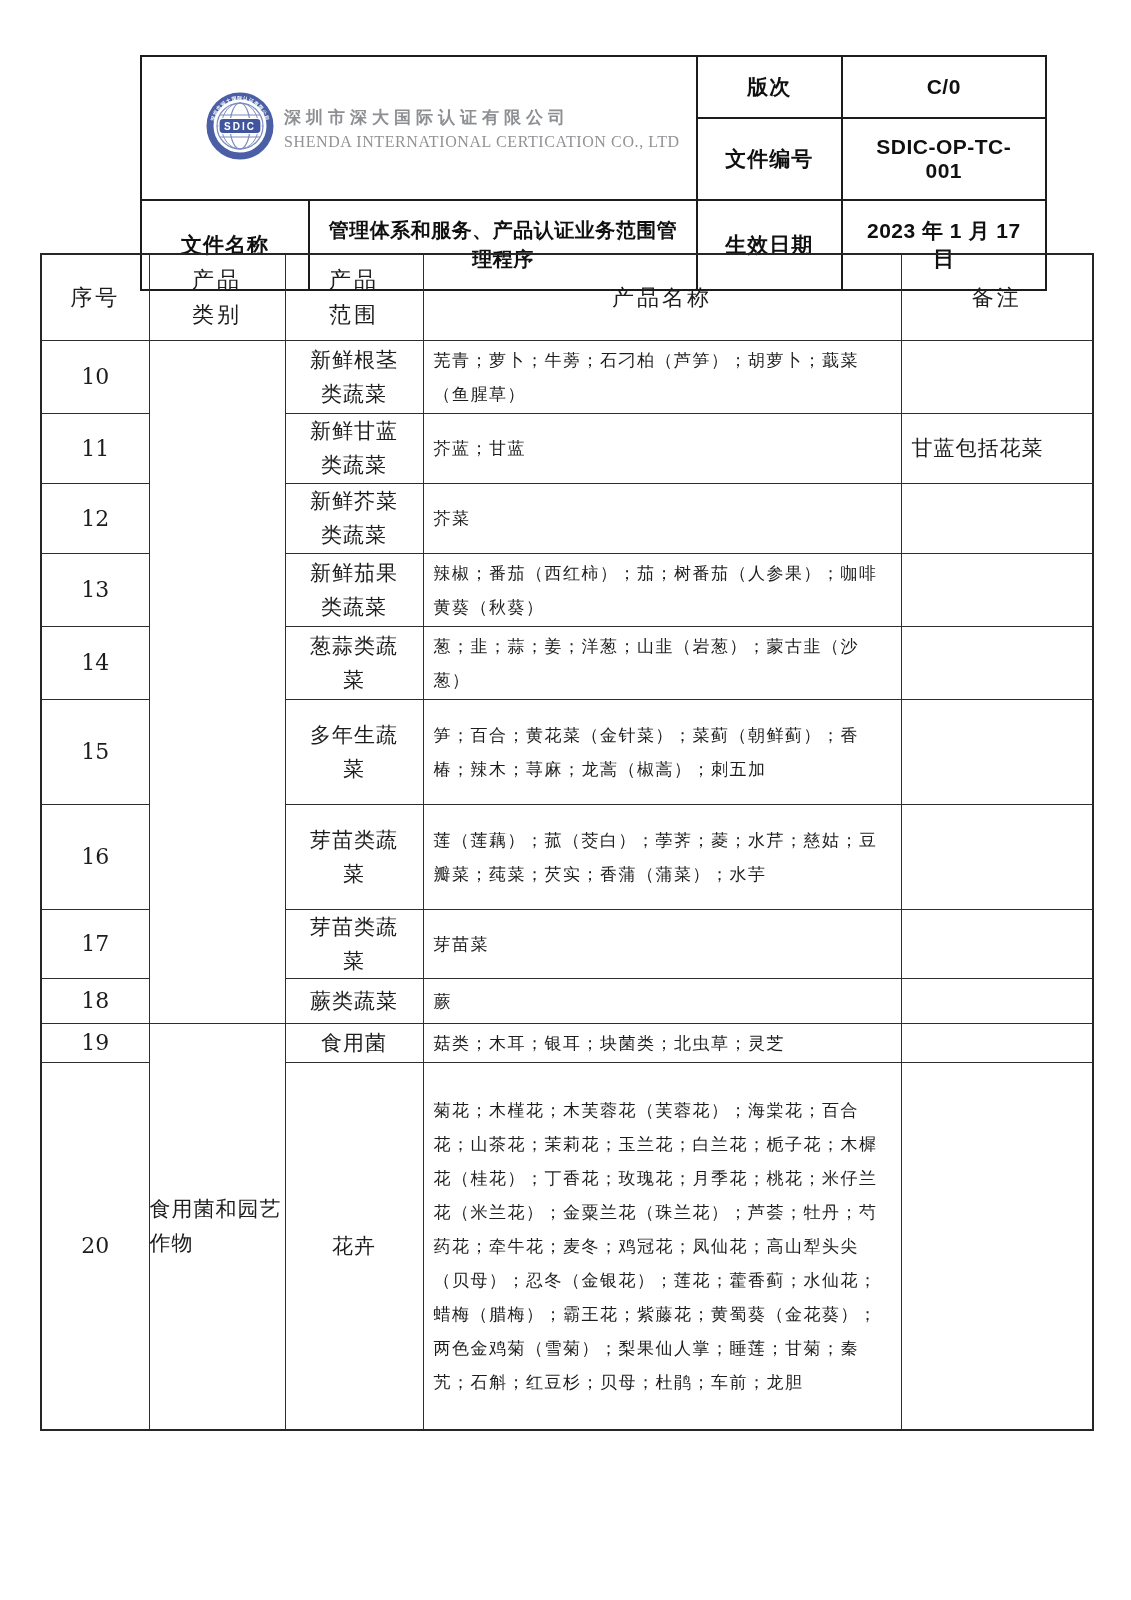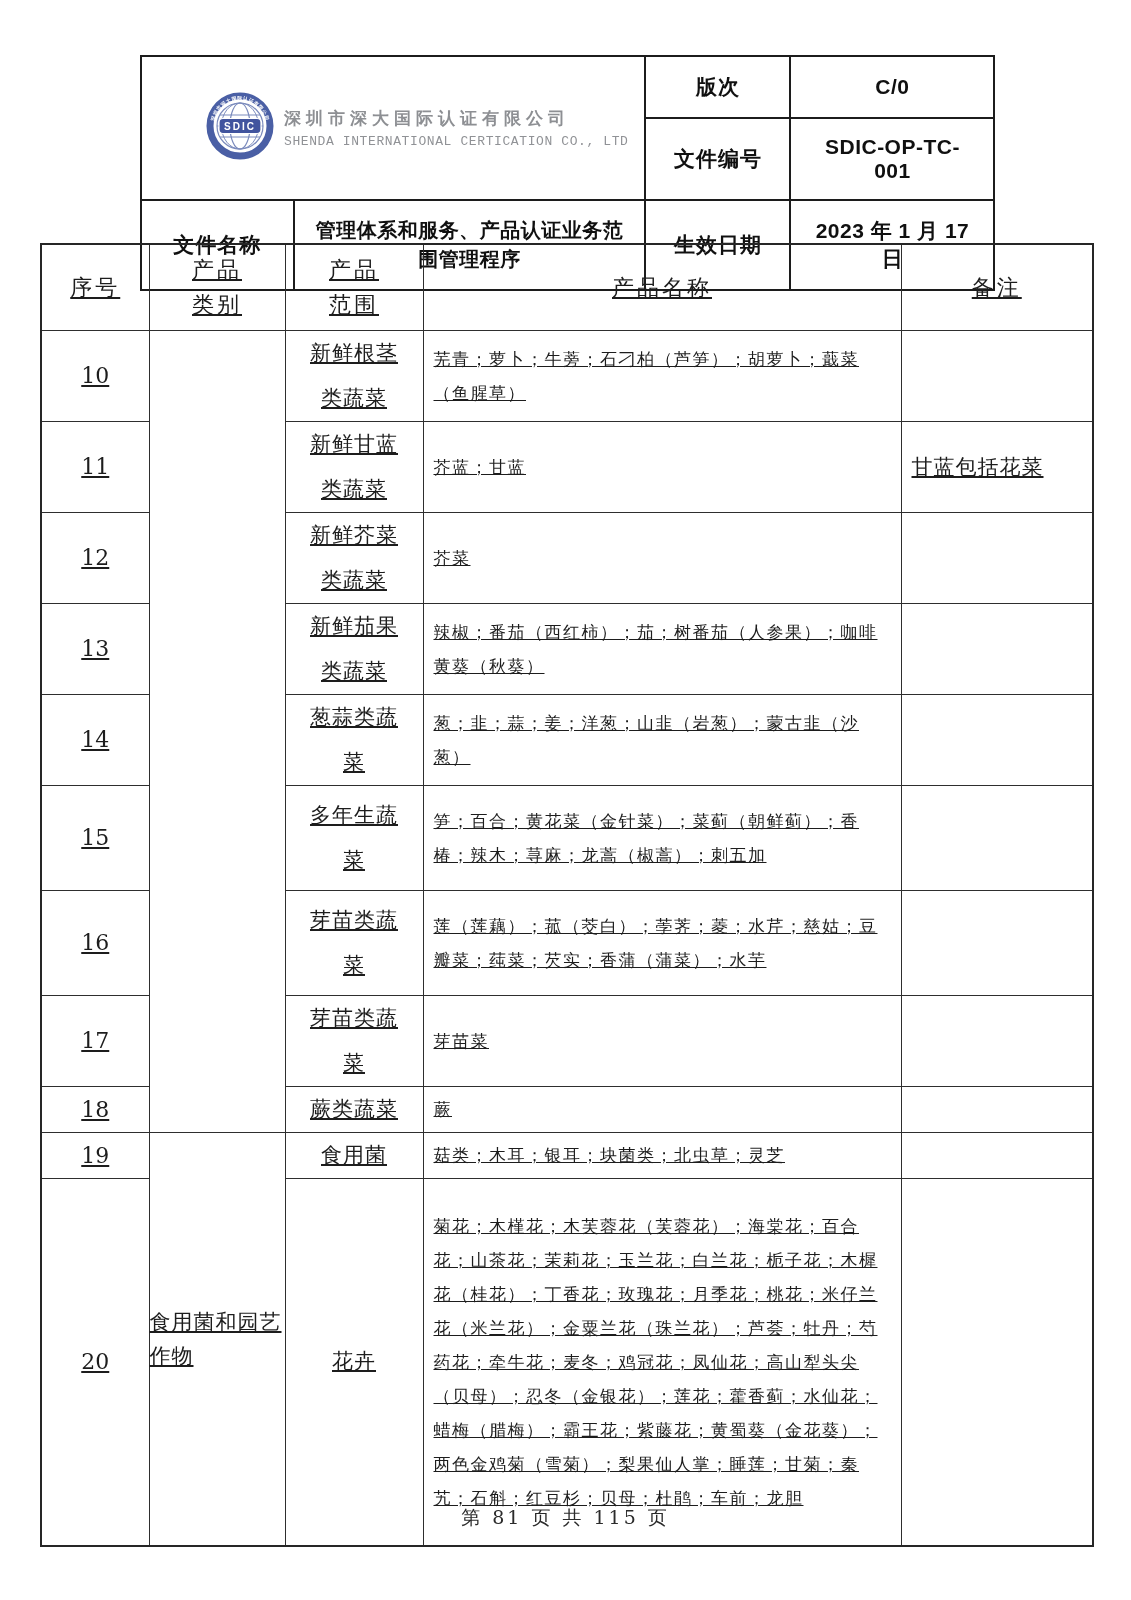--- a/index.html
+++ b/index.html
@@ -21,48 +21,47 @@
   .doc-header .value-cell { font-size:21px; letter-spacing:0.5px; }
   .doc-header .docname-value { font-size:20px; line-height:29px; padding:0 14px; }
   .logo-cell { text-align:left !important; }
   .logo-wrap { display:flex; align-items:center; gap:10px; padding-left:48px; }
   .logo-names { display:flex; flex-direction:column; }
   .company-cn {
     font-family:"Liberation Sans", sans-serif; font-weight:600;
     color:#8d8f93; font-size:17px; letter-spacing:5px; white-space:nowrap;
   }
   .company-en {
-    font-family:Liberation Mono, monospace; font-weight:400;
-    color:#909296; font-size:13px; letter-spacing:0.6px; margin-top:4px; white-space:nowrap;
+    font-family:Liberation Serif, serif; font-weight:400;
+    color:#909296; font-size:16px; letter-spacing:0.6px; margin-top:4px; white-space:nowrap;
   }
 
   
   .main-table {
-    position:absolute; left:40px; top:243px;
+    position:absolute; left:40px; top:253px;
     border-collapse:collapse; table-layout:fixed;
     border:2px solid #262626;
-    text-decoration:underline;
   }
   .main-table th, .main-table td {
     border:1px solid #2e2e2e; padding:0; vertical-align:middle;
     font-weight:normal; color:#1d1d1d;
   }
   .main-table thead tr { height:86px; }
   .main-table th {
     font-size:22px; letter-spacing:3px; text-align:center;
     white-space:pre-line; line-height:35px;
   }
   td.col-no { text-align:center; font-size:22px; }
   td.col-cat {
     text-align:left; padding:0 0; font-size:21px; letter-spacing:1px;
     line-height:34px; vertical-align:middle;
   }
   td.col-scope {
     text-align:center; padding:0 16px; font-size:21px; letter-spacing:1px;
-    line-height:45px;
+    line-height:34px;
   }
   td.col-name {
     text-align:left; padding:2px 8px 2px 10px; font-size:17px; letter-spacing:1.5px;
     line-height:34px;
   }
   td.col-remark {
     text-align:left; padding:0 10px; font-size:21px; letter-spacing:1px;
     line-height:30px;
   }
   tr.rh-70  { height:70px; }
@@ -216,15 +215,14 @@
       </tr>
       <tr class="rh-368">
         <td class="col-no">20</td>
         <td class="col-scope">花卉</td>
         <td class="col-name">菊花；木槿花；木芙蓉花（芙蓉花）；海棠花；百合花；山茶花；茉莉花；玉兰花；白兰花；栀子花；木樨花（桂花）；丁香花；玫瑰花；月季花；桃花；米仔兰花（米兰花）；金粟兰花（珠兰花）；芦荟；牡丹；芍药花；牵牛花；麦冬；鸡冠花；凤仙花；高山犁头尖（贝母）；忍冬（金银花）；莲花；藿香蓟；水仙花；蜡梅（腊梅）；霸王花；紫藤花；黄蜀葵（金花葵）；两色金鸡菊（雪菊）；梨果仙人掌；睡莲；甘菊；秦艽；石斛；红豆杉；贝母；杜鹃；车前；龙胆</td>
         <td class="col-remark"></td>
       </tr>
     </tbody>
   </table>
 
-  <div class="page-footer">第 81 页 共 115 页</div>
 
 </div>
 
 </body></html>

